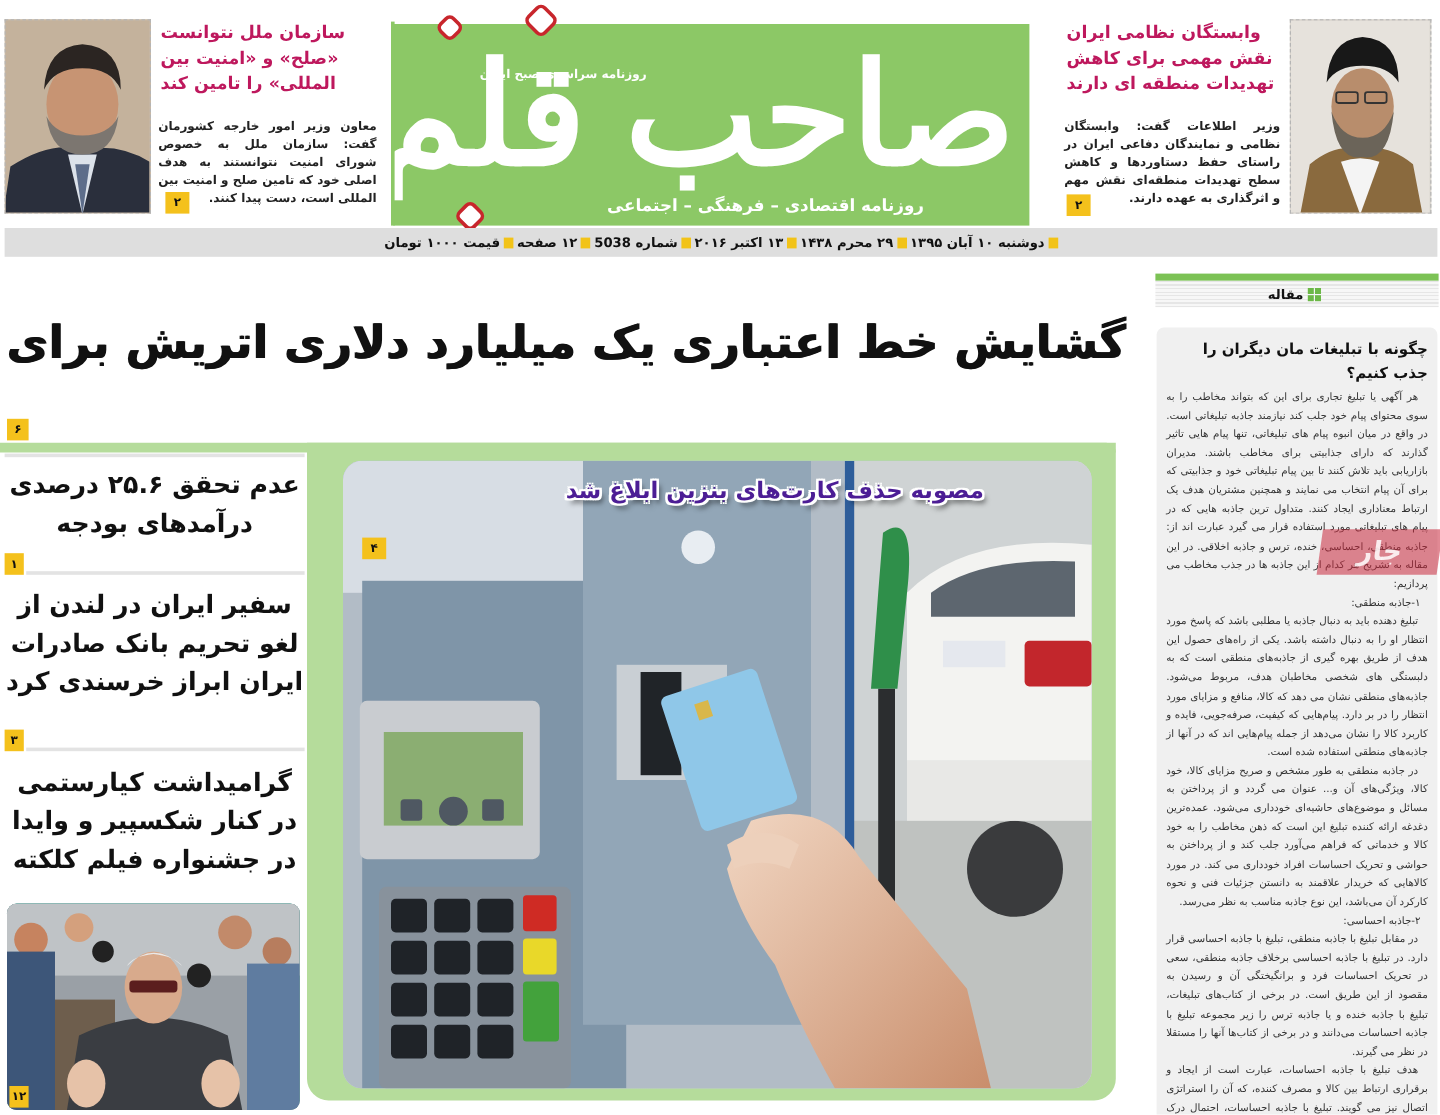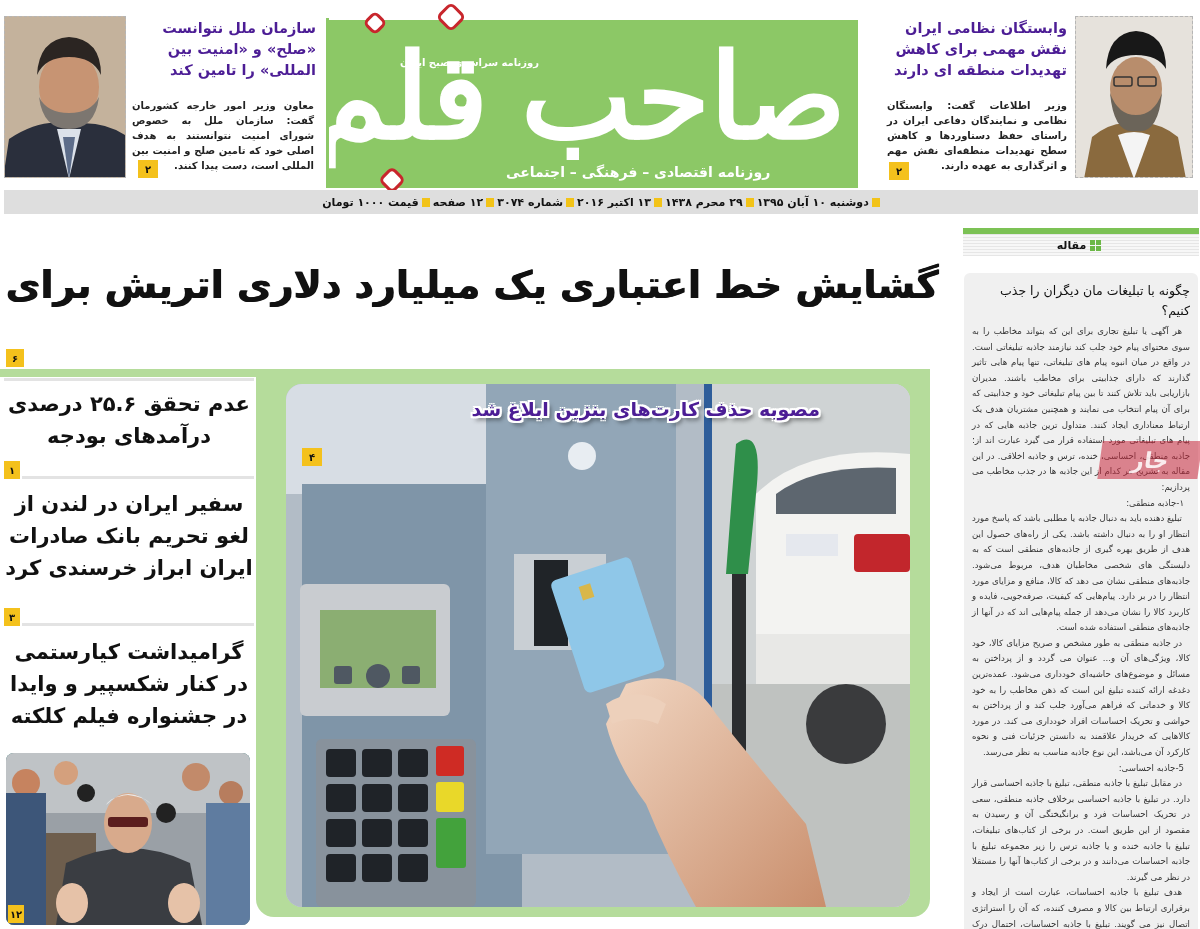--- a/index.html
+++ b/index.html
@@ -41,22 +41,22 @@
     font-size: 11px; font-weight: bold; color: #111; gap: 3px;
   }
   .date-bar .sq { width: 8px; height: 9px; background: #f2c318; display: inline-block; }
   .date-bar span { white-space: nowrap; }
 
   
   .teaser-photo {
     border: 1px dashed #b5b5b5; overflow: hidden;
   }
   .teaser-title {
-    font-weight: bold; font-size: 14.5px; line-height: 21px; text-align: right;
-    color: #4c1d95;
+    font-weight: bold; font-size: 14.5px; line-height: 21px; text-align: left;
+    color: #be185d;
   }
   .teaser-body {
     font-size: 10px; line-height: 15px; color: #222; text-align: justify; font-weight: bold;
   }
   .num-badge {
     width: 20px; height: 18px; background: #f4c11c; color: #111;
     font-size: 10px; font-weight: bold;
     display: flex; align-items: center; justify-content: center;
   }
 
@@ -104,21 +104,21 @@
   }
   .col-header .label { font-weight: bold; font-size: 11px; margin-right: 4px; color: #111; }
   .grid-icon { display: grid; grid-template-columns: 5px 5px; gap: 1px; }
   .grid-icon i { width: 5px; height: 5px; background: #6cb847; display: block; }
 
   .article-box {
     left: 964px; top: 273px; width: 234px; height: 656px;
     background: #f0f0f0; border-radius: 6px 6px 0 0;
     padding: 8px 8px 0 8px; overflow: hidden;
   }
-  .article-title { font-weight: normal; font-size: 12.5px; line-height: 20px; text-align: right; margin-bottom: 3px; letter-spacing: -0.3px; }
+  .article-title { font-weight: bold; font-size: 12.5px; line-height: 20px; text-align: right; margin-bottom: 3px; letter-spacing: -0.3px; }
   .article-body { font-size: 8.6px; line-height: 15.6px; color: #333; text-align: justify; }
   .article-body p { margin: 0; text-indent: 8px; }
   .article-body .sub { text-indent: 0; padding-right: 6px; }
 
   .watermark {
     left: 1100px; top: 441px; width: 100px; height: 38px;
     background: rgba(200, 40, 60, 0.55);
     color: rgba(255,255,255,0.85); font-weight: bold; font-size: 22px;
     display: flex; align-items: center; justify-content: center;
     transform: skewX(-8deg);
@@ -137,21 +137,21 @@
 </div>
 
 <div class="abs date-bar">
   <i class="sq"></i>
   <span>دوشنبه ۱۰ آبان ۱۳۹۵</span>
   <i class="sq"></i>
   <span>۲۹ محرم ۱۴۳۸</span>
   <i class="sq"></i>
   <span>۱۳ اکتبر ۲۰۱۶</span>
   <i class="sq"></i>
-  <span>شماره ۳۰۷۴</span>
+  <span>شماره 5038</span>
   <i class="sq"></i>
   <span>۱۲ صفحه</span>
   <i class="sq"></i>
   <span>قیمت ۱۰۰۰ تومان</span>
 </div>
 
 <div class="abs" style="left:883px; top:14px; width:314px; height:168px;">
   <div class="abs teaser-photo" style="right:4px; top:2px; width:118px; height:162px; background:#d9d4cc;">
     <svg width="118" height="162" viewBox="0 0 118 162">
       <rect width="118" height="162" fill="#e6e2dc"></rect>
@@ -315,19 +315,19 @@
   <span class="label">مقاله</span>
 </div>
 
 <div class="abs article-box">
   <div class="article-title">چگونه با تبلیغات مان دیگران را جذب کنیم؟</div>
   <div class="article-body">
     <p>هر آگهی یا تبلیغ تجاری برای این که بتواند مخاطب را به سوی محتوای پیام خود جلب کند نیازمند جاذبه تبلیغاتی است. در واقع در میان انبوه پیام های تبلیغاتی، تنها پیام هایی تاثیر گذارند که دارای جذابیتی برای مخاطب باشند. مدیران بازاریابی باید تلاش کنند تا بین پیام تبلیغاتی خود و جذابیتی که برای آن پیام انتخاب می نمایند و همچنین مشتریان هدف یک ارتباط معناداری ایجاد کنند. متداول ترین جاذبه هایی که در پیام های تبلیغاتی مورد استفاده قرار می گیرد عبارت اند از: جاذبه منطقی، احساسی، خنده، ترس و جاذبه اخلاقی. در این مقاله به تشریح هر کدام از این جاذبه ها در جذب مخاطب می پردازیم:</p>
     <p class="sub">۱-جاذبه منطقی:</p>
     <p>تبلیغ دهنده باید به دنبال جاذبه یا مطلبی باشد که پاسخ مورد انتظار او را به دنبال داشته باشد. یکی از راه‌های حصول این هدف از طریق بهره گیری از جاذبه‌های منطقی است که به دلبستگی های شخصی مخاطبان هدف، مربوط می‌شود. جاذبه‌های منطقی نشان می دهد که کالا، منافع و مزایای مورد انتظار را در بر دارد. پیام‌هایی که کیفیت، صرفه‌جویی، فایده و کاربرد کالا را نشان می‌دهد از جمله پیام‌هایی اند که در آنها از جاذبه‌های منطقی استفاده شده است.</p>
     <p>در جاذبه منطقی به طور مشخص و صریح مزایای کالا، خود کالا، ویژگی‌های آن و... عنوان می گردد و از پرداختن به مسائل و موضوع‌های حاشیه‌ای خودداری می‌شود. عمده‌ترین دغدغه ارائه کننده تبلیغ این است که ذهن مخاطب را به خود کالا و خدماتی که فراهم می‌آورد جلب کند و از پرداختن به حواشی و تحریک احساسات افراد خودداری می کند. در مورد کالاهایی که خریدار علاقمند به دانستن جزئیات فنی و نحوه کارکرد آن می‌باشد، این نوع جاذبه مناسب به نظر می‌رسد.</p>
-    <p class="sub">5-جاذبه احساسی:</p>
+    <p class="sub">۲-جاذبه احساسی:</p>
     <p>در مقابل تبلیغ با جاذبه منطقی، تبلیغ با جاذبه احساسی قرار دارد. در تبلیغ با جاذبه احساسی برخلاف جاذبه منطقی، سعی در تحریک احساسات فرد و برانگیختگی آن و رسیدن به مقصود از این طریق است. در برخی از کتاب‌های تبلیغات، تبلیغ با جاذبه خنده و یا جاذبه ترس را زیر مجموعه تبلیغ با جاذبه احساسات می‌دانند و در برخی از کتاب‌ها آنها را مستقلا در نظر می گیرند.</p>
     <p>هدف تبلیغ با جاذبه احساسات، عبارت است از ایجاد و برقراری ارتباط بین کالا و مصرف کننده، که آن را استراتژی اتصال نیز می گویند. تبلیغ با جاذبه احساسات، احتمال درک بهتر پیام را برای مخاطب فراهم می‌آورد و بیشتر در ذهن مخاطب حک شده و باقی می‌ماند و فرد را بیشتر با کالا درگیر می کند.</p>
 
   </div>
 </div>
 <div class="abs watermark">جار</div>
 
 </body></html>

